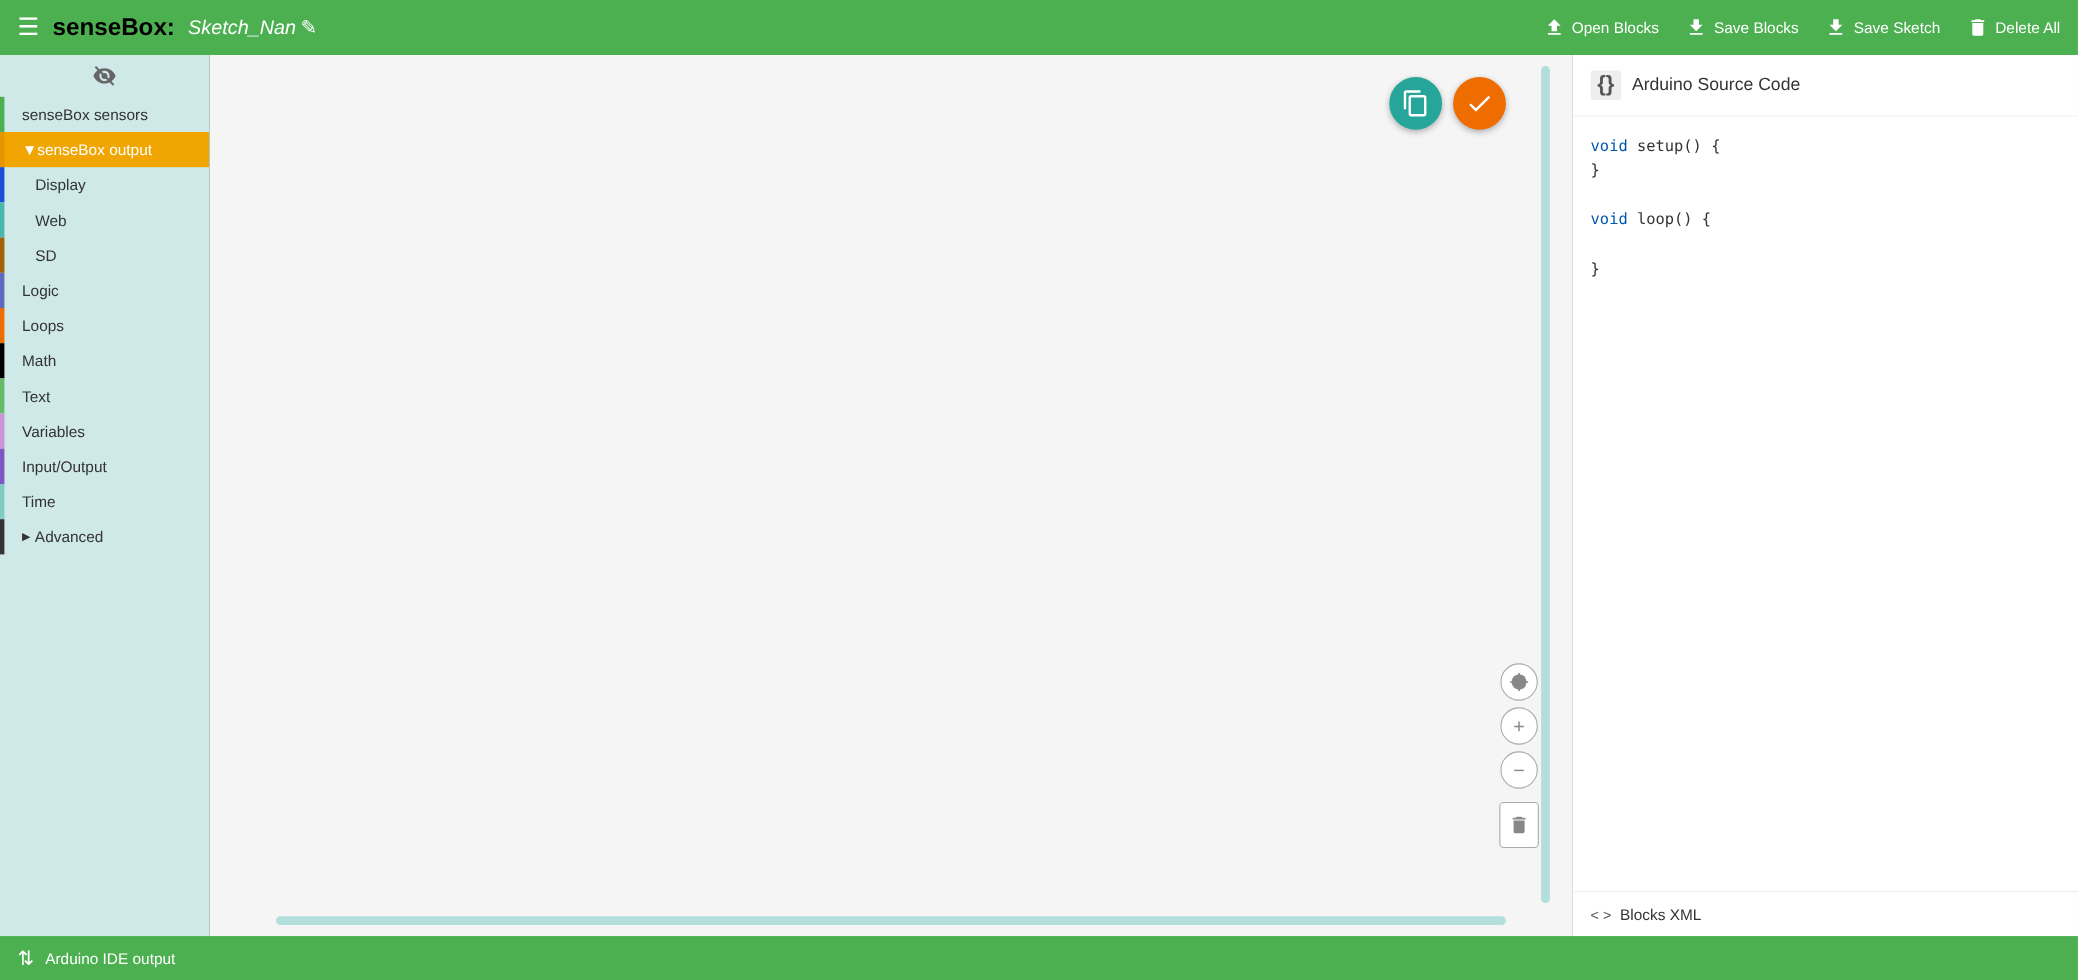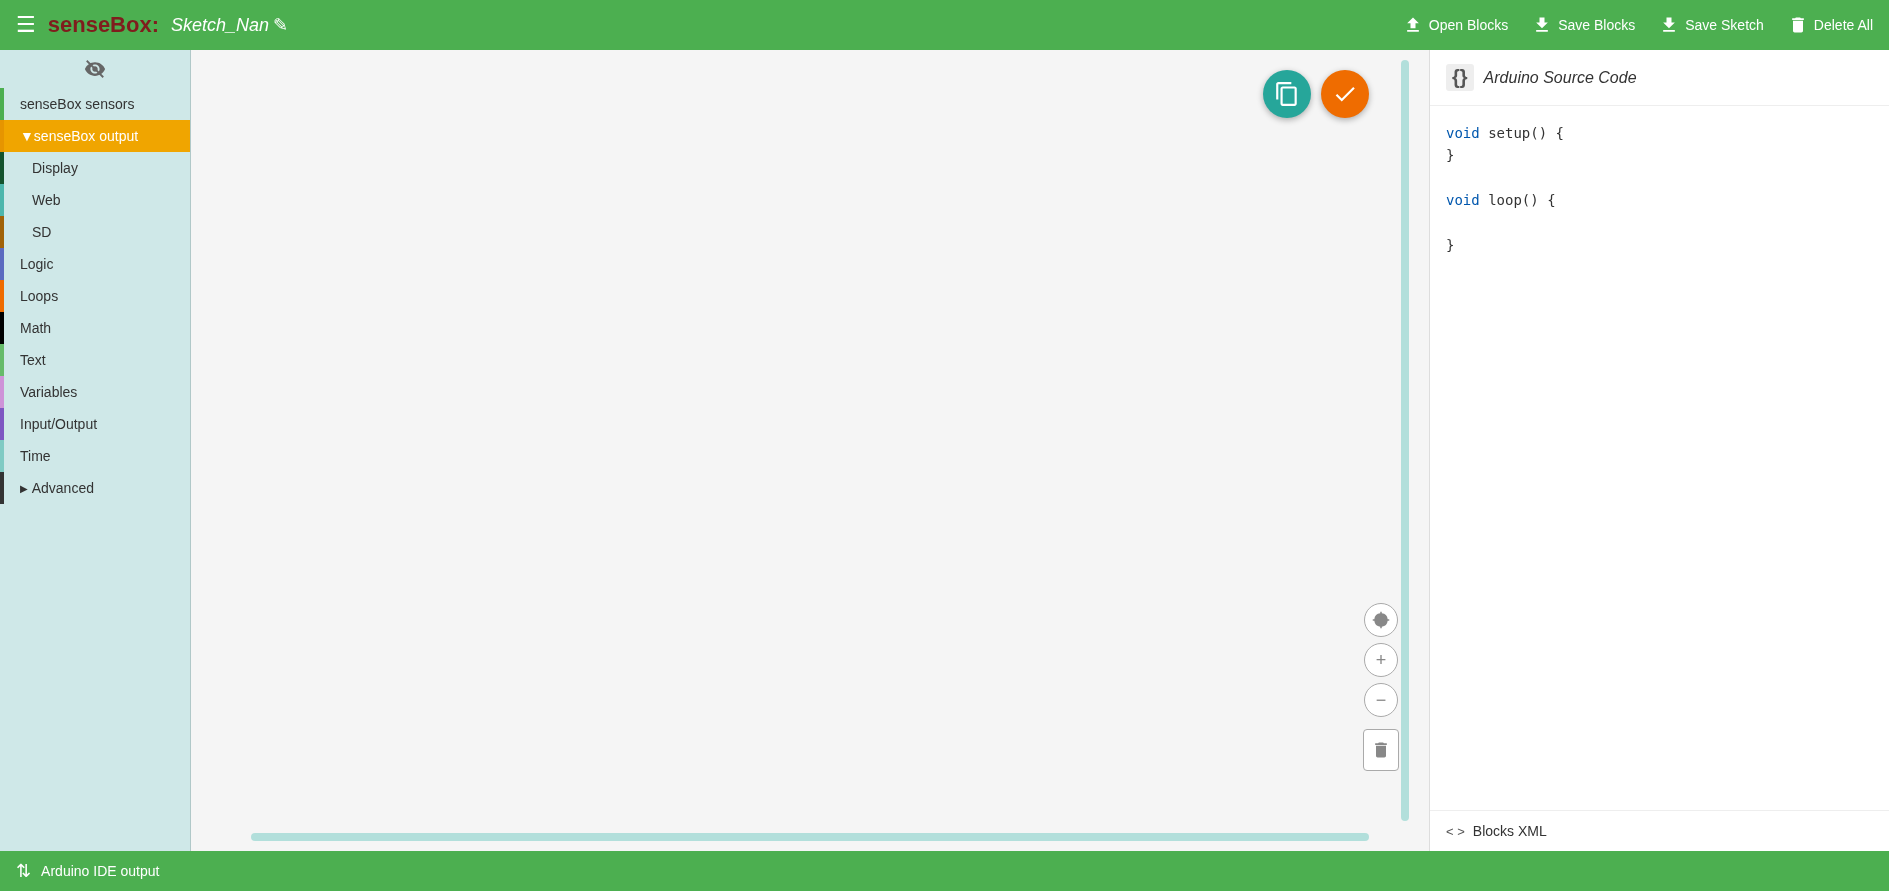--- a/index.html
+++ b/index.html
@@ -20,21 +20,21 @@
       align-items: center;
       gap: 12px;
       flex: 1;
     }
     .hamburger {
       color: white;
       font-size: 22px;
       cursor: pointer;
     }
     .topbar-title {
-      color: #7f1d1d;
+      color: #000000;
       font-size: 22px;
       font-weight: bold;
     }
     .topbar-sketch {
       color: white;
       font-size: 18px;
       font-style: italic;
       display: flex;
       align-items: center;
       gap: 4px;
@@ -108,21 +108,21 @@
     .sidebar-item.advanced {
       display: flex;
       align-items: center;
       gap: 4px;
     }
     .sidebar-item.advanced::before {
       content: '▶';
       font-size: 10px;
     }
     .sidebar-item.sensebox-sensors { border-left: 4px solid #4caf50; }
-    .sidebar-item.display-sub { border-left: 4px solid #14532d; }
+    .sidebar-item.display-sub { border-left: 4px solid #1d4ed8; }
     .sidebar-item.web-sub { border-left: 4px solid #4db6ac; }
     .sidebar-item.sd-sub { border-left: 4px solid #a16207; }
 
     
     .workspace {
       flex: 1;
       position: relative;
       background: #f5f5f5;
       overflow: hidden;
     }
@@ -259,21 +259,20 @@
       font-size: 20px;
       color: #555;
       font-weight: bold;
       background: #eee;
       padding: 2px 6px;
       border-radius: 3px;
     }
     .right-panel-title {
       font-size: 16px;
       color: #333;
-      font-style: italic;
     }
     .code-area {
       flex: 1;
       padding: 16px;
       font-family: monospace;
       font-size: 14px;
       background: white;
       overflow-y: auto;
       line-height: 1.6;
     }

